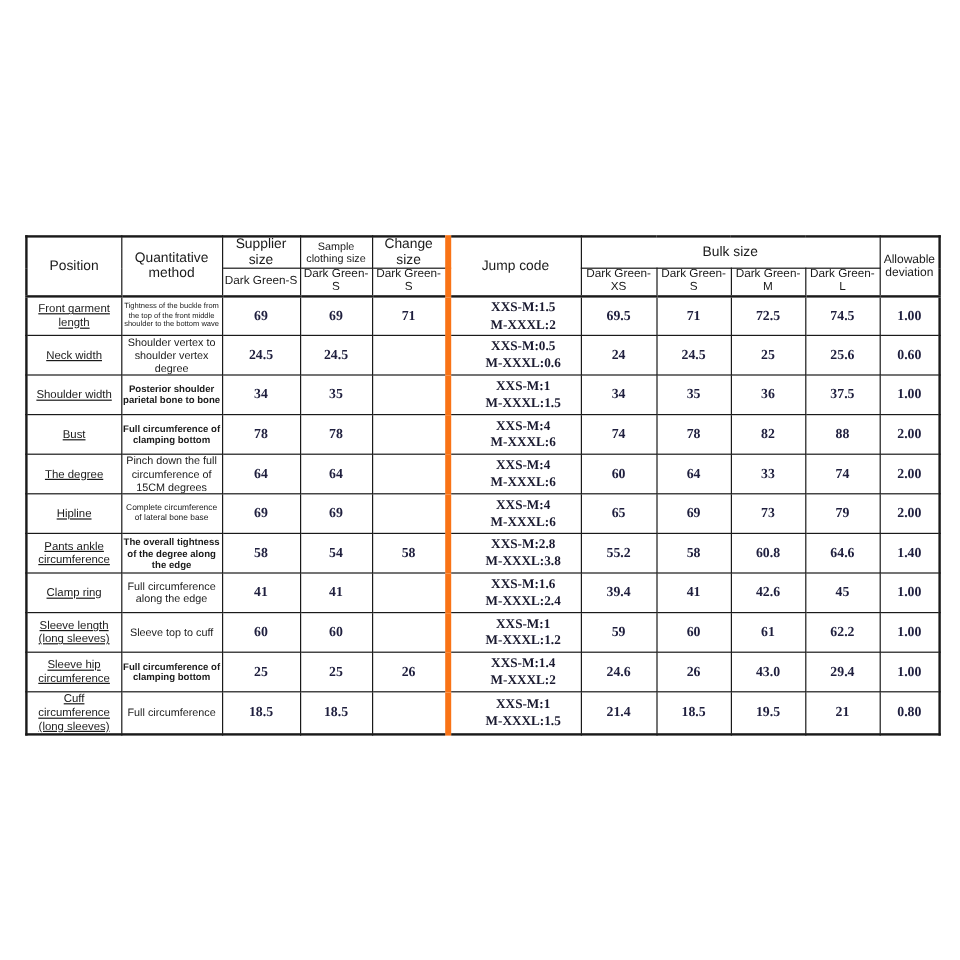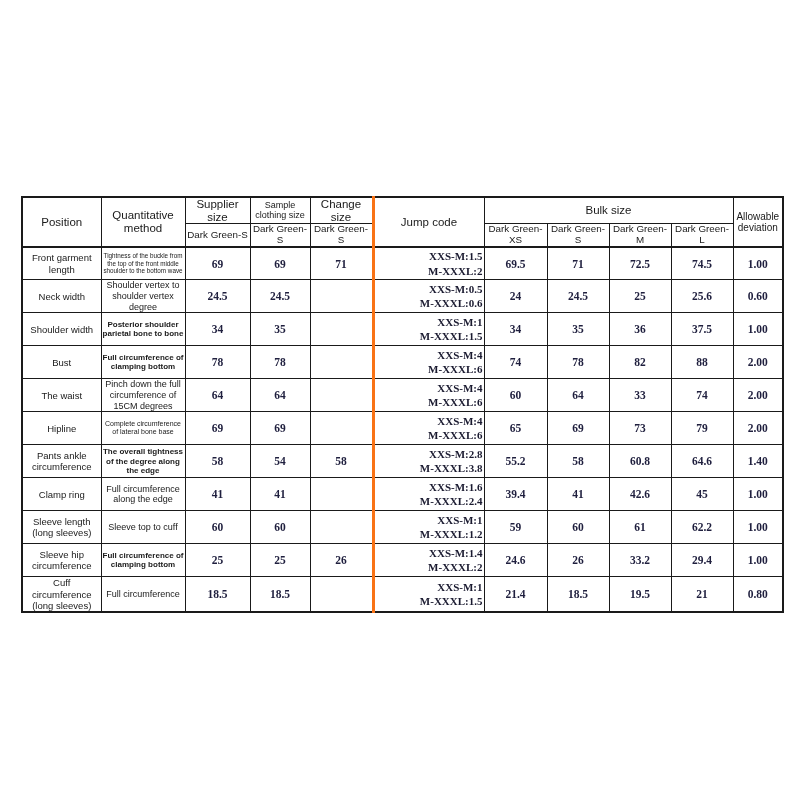--- a/index.html
+++ b/index.html
@@ -25,40 +25,40 @@
     vertical-align: middle;
     overflow: hidden;
   }
   tr.header-main { height: 21px; }
   tr.header-sub  { height: 20px; }
   tr.data-row    { height: 33px; }
   td.hdr      { font-size: 11.5px; line-height: 1.1; }
   td.hdr-sm   { font-size: 9px;  line-height: 1.1; }
   td.hdr-dev  { font-size: 10px; line-height: 1.1; }
   td.sub      { font-size: 9.8px; line-height: 1.1; margin-left: 19px; }
-  td.pos      { font-size: 9.5px; line-height: 1.18; }
+  td.pos      { font-size: 9.5px; line-height: 1.18; text-decoration: underline; }
   td.method   { line-height: 1.18; }
   .m6 { font-size: 6.3px; }
   .m7 { font-size: 7px; }
   .m8 { font-size: 8px; font-weight: bold; }
   .m9 { font-size: 9px; }
   td.num {
     font-family: "Liberation Serif", serif;
     font-size: 11.5px; font-weight: bold;
     color: #1f1f3e;
   }
   td.jump {
     font-family: "Liberation Serif", serif;
     font-size: 11px; font-weight: bold;
     color: #1a1a30;
-    text-align: right;
+    text-align: center;
     padding-left: 14px;
     line-height: 1.3;
   }
-  td.jumpcol { border-left: 3px solid #f97316; }
+  td.jumpcol { border-left: 5px solid #f97316; }
   tr.first-data td { border-top: 2px solid #1a1a1a; }
 </style>
 </head>
 <body>
 
 <table class="size-table">
   <colgroup>
     <col style="width:79px">
       <col style="width:84px">
       <col style="width:65px">
@@ -150,21 +150,21 @@
           <div>XXS-M:4</div>
           <div>M-XXXL:6</div>
         </td>
       <td class="num">74</td>
       <td class="num">78</td>
       <td class="num">82</td>
       <td class="num">88</td>
       <td class="num">2.00</td>
     </tr>
     <tr class="data-row">
-      <td class="pos">The waist</td>
+      <td class="pos">The degree</td>
       <td class="method m9">Pinch down the full circumference of 15CM degrees</td>
       <td class="num">64</td>
       <td class="num">64</td>
       <td class="num"></td>
       <td class="jump jumpcol">
           <div>XXS-M:4</div>
           <div>M-XXXL:6</div>
         </td>
       <td class="num">60</td>
       <td class="num">64</td>
@@ -241,21 +241,21 @@
       <td class="method m8">Full circumference of clamping bottom</td>
       <td class="num">25</td>
       <td class="num">25</td>
       <td class="num">26</td>
       <td class="jump jumpcol">
           <div>XXS-M:1.4</div>
           <div>M-XXXL:2</div>
         </td>
       <td class="num">24.6</td>
       <td class="num">26</td>
-      <td class="num">33.2</td>
+      <td class="num">43.0</td>
       <td class="num">29.4</td>
       <td class="num">1.00</td>
     </tr>
     <tr class="data-row">
       <td class="pos">Cuff circumference (long sleeves)</td>
       <td class="method m9">Full circumference</td>
       <td class="num">18.5</td>
       <td class="num">18.5</td>
       <td class="num"></td>
       <td class="jump jumpcol">

